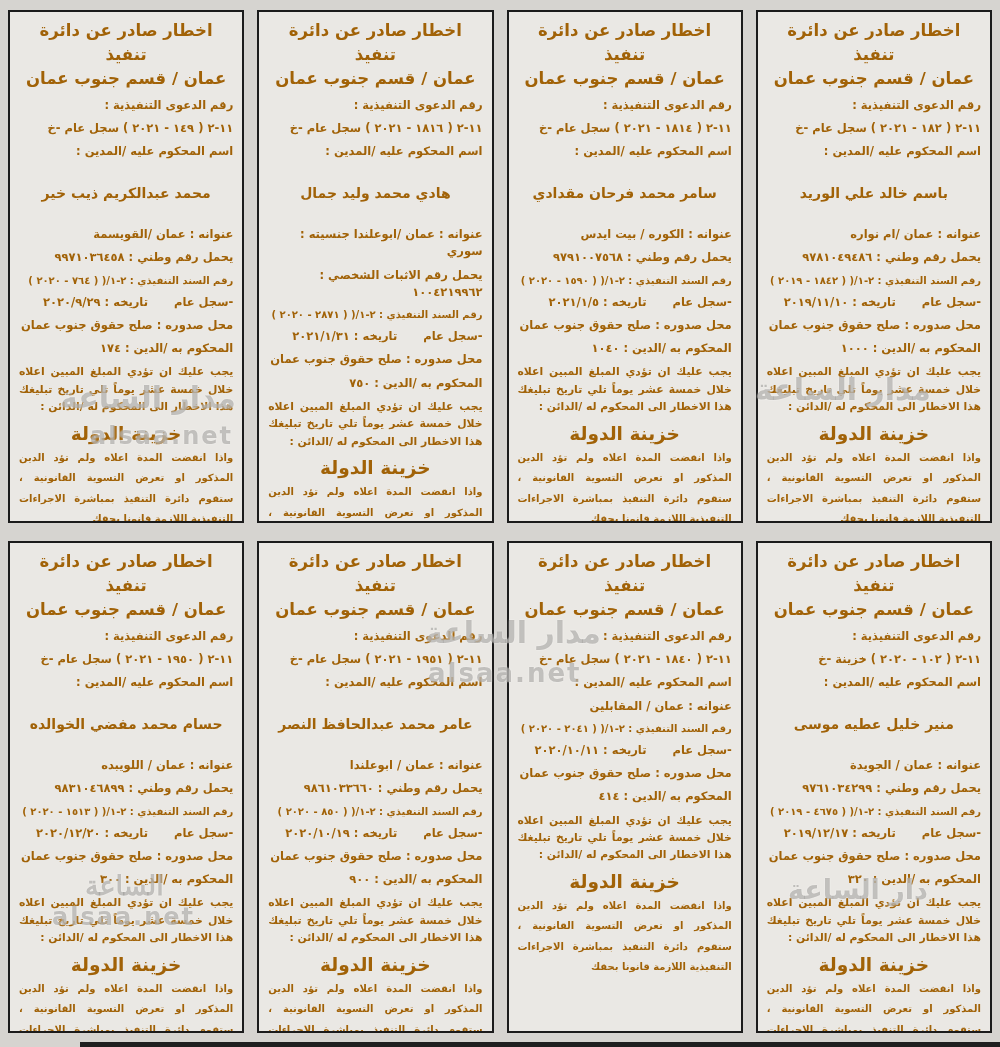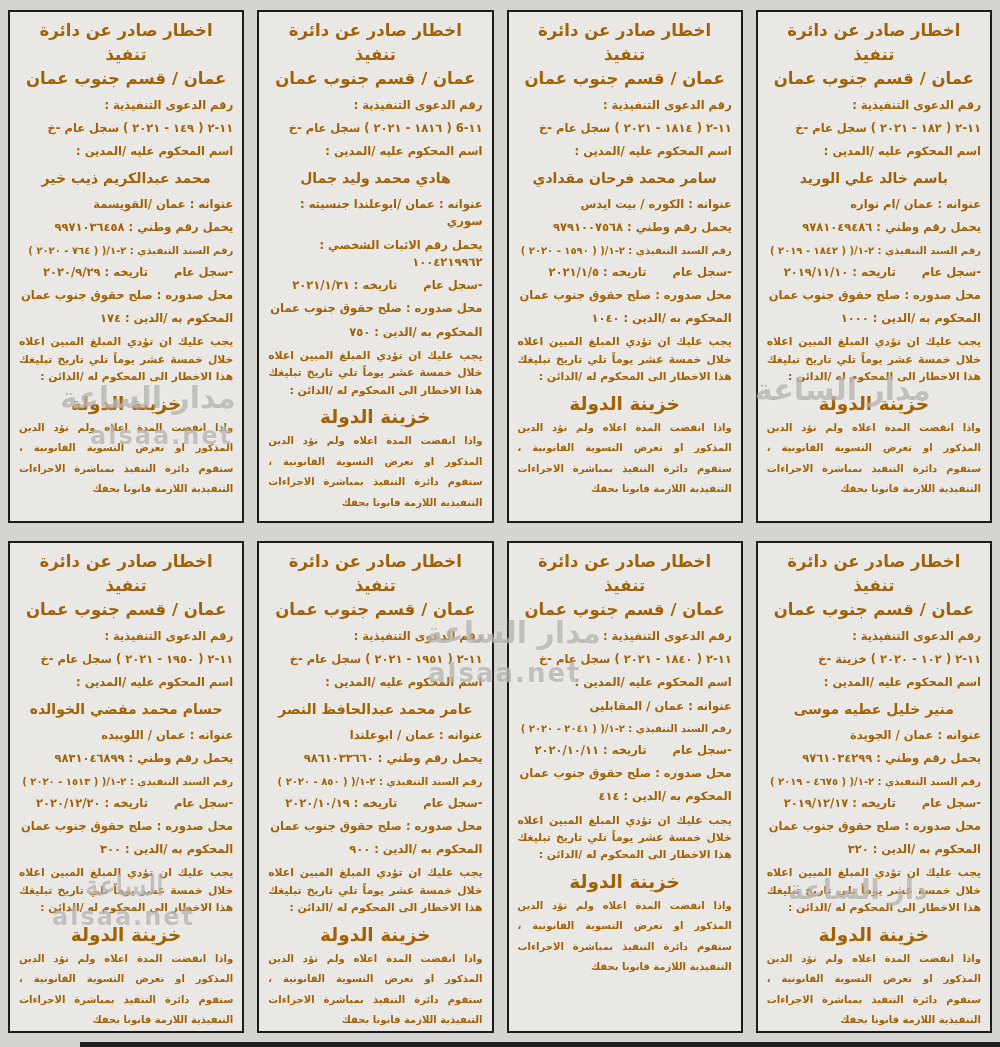--- a/index.html
+++ b/index.html
@@ -17,21 +17,21 @@
     padding:7px 9px;color:#a16207;font-weight:bold;overflow:hidden;
   }
   .title{
     text-align:center;font-size:16.5px;line-height:1.45;white-space:pre-line;
     margin:0 0 5px 0;letter-spacing:-0.2px;
   }
   .field{font-size:11.5px;line-height:1.5;margin:6px 0;text-align:right;}
   .field:empty{display:none;margin:0;}
   .case-num{font-size:11.5px;}
   .name{
-    text-align:center;font-size:14px;line-height:1.55;margin:7px 4px;
+    text-align:center;font-size:14px;line-height:1.55;margin:22px 4px;
     white-space:pre-line;
   }
   .bond{font-size:10px;}
   .daterow{display:flex;gap:26px;}
   .daterow span{white-space:nowrap;}
   .bodypar{
     font-size:10.8px;text-align:justify;line-height:1.62;margin:4px 0 2px 0;
     text-align-last:right;
   }
   .creditor{text-align:center;font-size:18.5px;margin:7px 0 4px 0;}
@@ -102,25 +102,26 @@
     <div class="bodypar">يجب عليك ان تؤدي المبلغ المبين اعلاه خلال خمسة عشر يوماً تلي تاريخ تبليغك هذا الاخطار الى المحكوم له /الدائن :</div>
     <div class="creditor">خزينة الدولة</div>
     <div class="closing">واذا انقضت المدة اعلاه ولم تؤد الدين المذكور او تعرض التسوية القانونية ، ستقوم دائرة التنفيذ بمباشرة الاجراءات التنفيذية اللازمة قانونا بحقك</div>
 
   </div>
 
   <div class="notice">
     <div class="title">اخطار صادر عن دائرة تنفيذ
 عمان / قسم جنوب عمان</div>
     <div class="field">رقم الدعوى التنفيذية :</div>
-    <div class="field case-num">١١-6 (  ١٨١٦  - ٢٠٢١ ) سجل عام -خ</div>
+    <div class="field case-num">١١-٢ (  ١٨١٦  - ٢٠٢١ ) سجل عام -خ</div>
     <div class="field">اسم المحكوم عليه /المدين :</div>
     <div class="name">هادي محمد وليد جمال</div>
     <div class="field">عنوانه : عمان /ابوعلندا جنسيته : سوري</div>
     <div class="field">يحمل رقم الاثبات الشخصي :  ١٠٠٤٢١٩٩٦٢</div>
+    <div class="field bond">رقم السند التنفيذي : ٢-١/( (  ٢٨٧١ - ٢٠٢٠ )</div>
     <div class="field daterow">
       <span>-سجل عام</span>
       <span>تاريخه : ٢٠٢١/١/٣١</span>
     </div>
     <div class="field">محل صدوره : صلح حقوق جنوب عمان</div>
     <div class="field">المحكوم به /الدين :  ٧٥٠</div>
     <div class="bodypar">يجب عليك ان تؤدي المبلغ المبين اعلاه خلال خمسة عشر يوماً تلي تاريخ تبليغك هذا الاخطار الى المحكوم له /الدائن :</div>
     <div class="creditor">خزينة الدولة</div>
     <div class="closing">واذا انقضت المدة اعلاه ولم تؤد الدين المذكور او تعرض التسوية القانونية ، ستقوم دائرة التنفيذ بمباشرة الاجراءات التنفيذية اللازمة قانونا بحقك</div>
 

